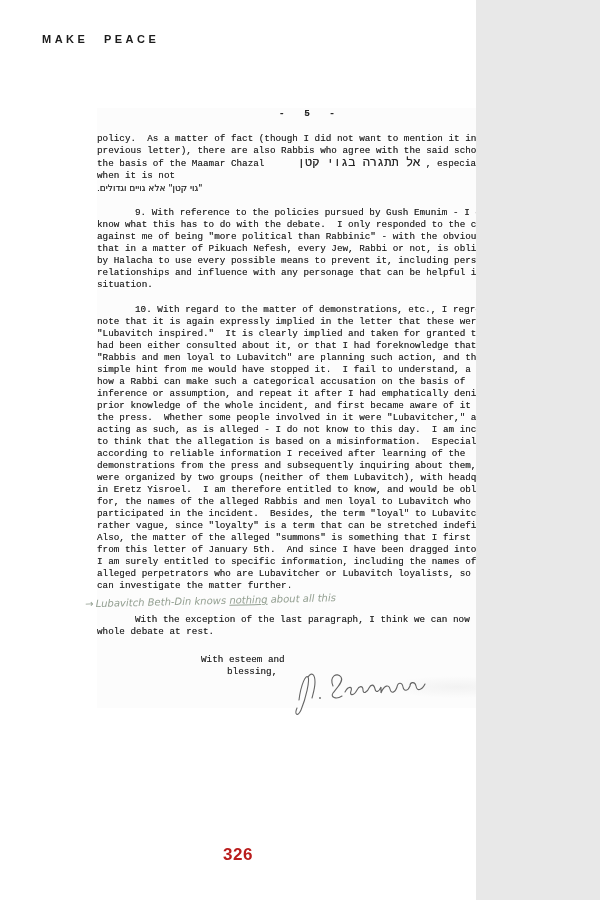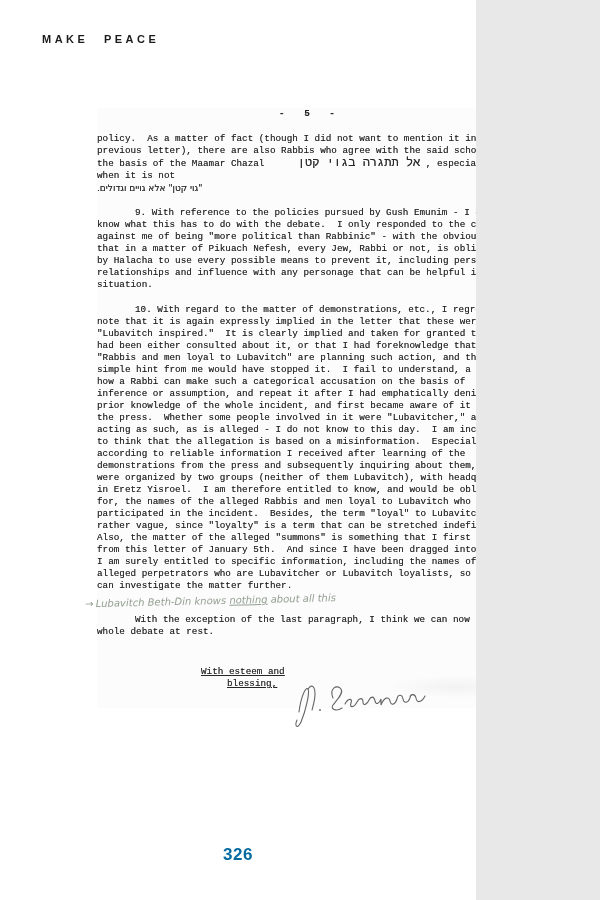--- a/index.html
+++ b/index.html
@@ -10,21 +10,21 @@
     font-family:"Liberation Sans",sans-serif;
     overflow:hidden;
   }
   .book-header{
     position:absolute;left:42px;top:33px;
     font-size:11px;font-weight:bold;color:#1c1c1c;
     letter-spacing:3.5px;word-spacing:9px;
   }
   .page-number{
     position:absolute;left:0;right:0;top:845px;
-    text-align:center;font-size:17px;color:#0369a1;
+    text-align:center;font-size:17px;color:#b91c1c;
     font-weight:600;letter-spacing:.5px;
   }
   
   .letter-scan{
     position:absolute;left:97px;top:108px;width:422px;height:600px;
     font-family:"Liberation Mono","DejaVu Sans",monospace;
     font-size:9.3px;line-height:12px;color:#262626;
     background:rgba(0,0,0,0.012);
     text-shadow:0 0 .4px rgba(20,20,20,.55);
   }
@@ -41,21 +41,21 @@
     margin:1px 0 -4px -12px;
     font-family:"DejaVu Sans",sans-serif;
     font-style:italic;
     font-size:10px;line-height:12px;
     color:#94a092;
     transform:rotate(-1.4deg);
     text-shadow:none;
     white-space:nowrap;
   }
   .handwritten .arrow{font-style:normal;letter-spacing:-1px;}
-  .valediction{position:relative;margin-top:28px;margin-left:104px;height:60px;text-decoration:underline;}
+  .valediction{position:relative;margin-top:16px;margin-left:104px;height:60px;}
   .valediction .line2{margin-left:26px;}
   .signature-svg{position:absolute;left:88px;top:8px;}
   .scan-smudge{
     position:absolute;left:270px;top:565px;width:180px;height:28px;
     background:radial-gradient(closest-side,rgba(60,60,60,0.05),rgba(60,60,60,0) 80%);
     pointer-events:none;
   }
 </style>
 </head>
 <body>

